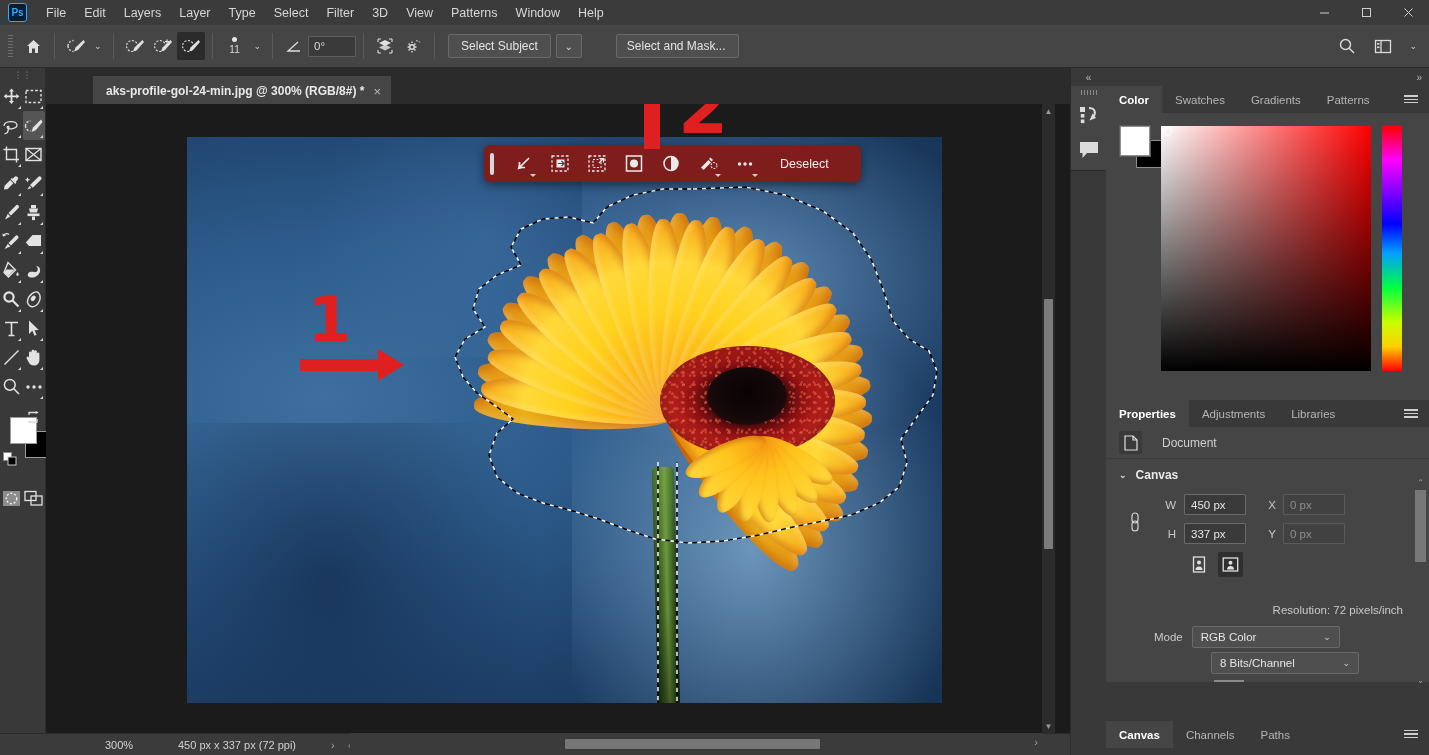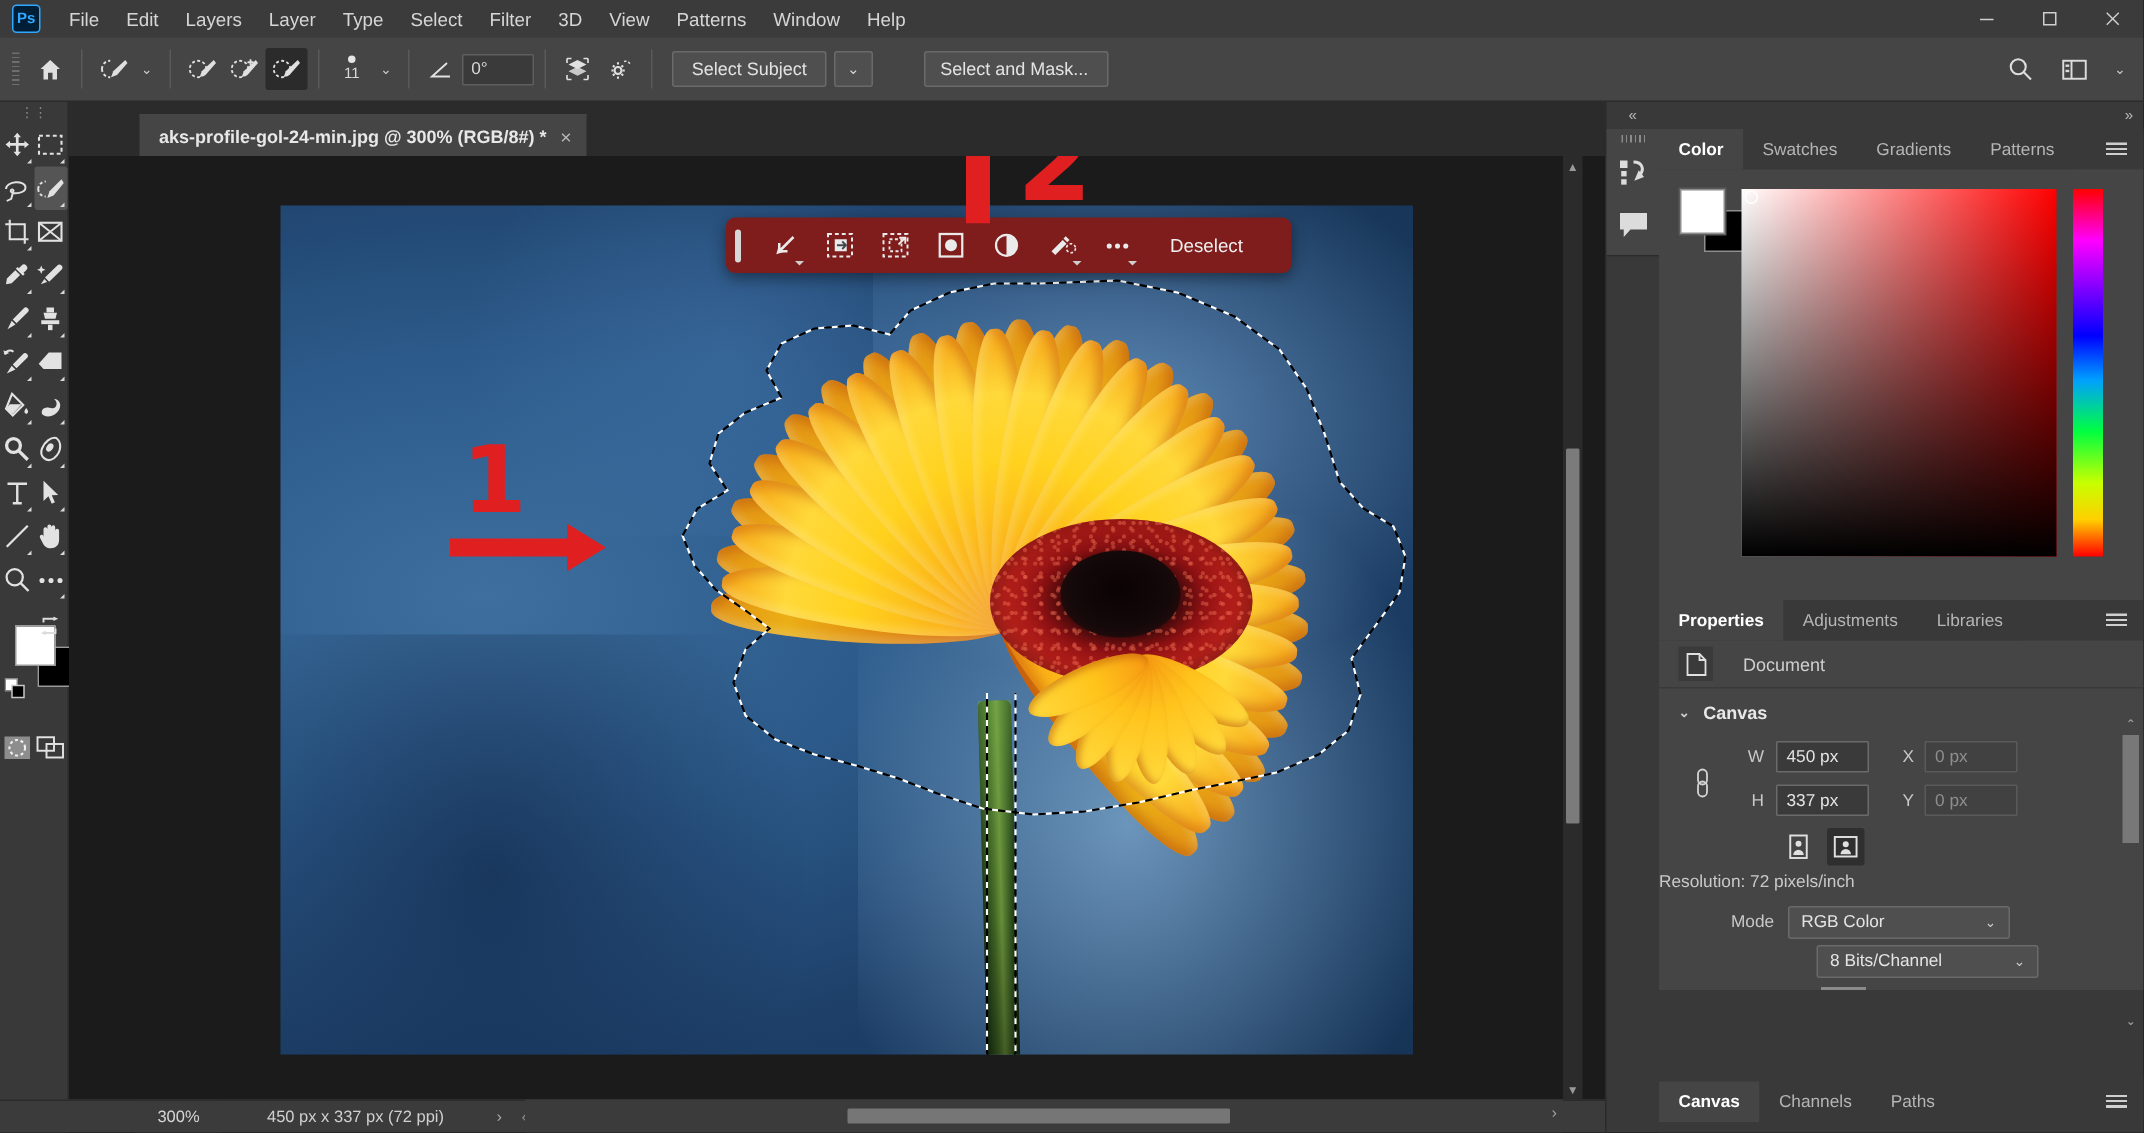--- a/index.html
+++ b/index.html
@@ -345,21 +345,21 @@
   .prop-input {
     width: 62px; height: 21px; background: #3a3a3a; border: 1px solid #6a6a6a;
     color: #e4e4e4; font-size: 11.5px; display: flex; align-items: center; padding-left: 6px; border-radius: 1px;
   }
   .prop-input.dim { color: #8e8e8e; border-color: #5a5a5a; background: #414141; }
   .prop-lbl2 { color: #c8c8c8; font-size: 11.5px; width: 16px; text-align: right; margin: 0 7px 0 14px; }
   .link-icon { position: absolute; left: 23px; top: 19px; color: #d4d4d4; }
   .orient-row { display: flex; gap: 7px; padding-left: 80px; margin-top: 6px; }
   .orient-btn { width: 25px; height: 25px; display: flex; align-items: center; justify-content: center; color: #e0e0e0; border-radius: 2px;}
   .orient-btn.active { background: #2f2f2f; }
-  .res-line { text-align: left; color: #c9c9c9; font-size: 11.5px; margin-top: 5px; padding-right: 26px;}
+  .res-line { text-align: right; color: #c9c9c9; font-size: 11.5px; margin-top: 27px; padding-right: 26px;}
   .mode-row { display: flex; align-items: center; gap: 9px; margin-top: 10px; padding-left: 48px; }
   .mode-lbl { color: #c8c8c8; font-size: 11.5px; }
   .select-box {
     width: 148px; height: 22px; background: #4f4f4f; border: 1px solid #6a6a6a; border-radius: 2px;
     color: #e4e4e4; font-size: 11.5px; display: flex; align-items: center; padding: 0 8px;
     justify-content: space-between;
   }
   .select-box .sc { font-size: 9px; color: #cfcfcf; }
   .bits-row { padding-left: 105px; margin-top: 4px; }
   .prop-scroll { position: absolute; right: 3px; top: 78px; width: 11px; height: 210px; }

